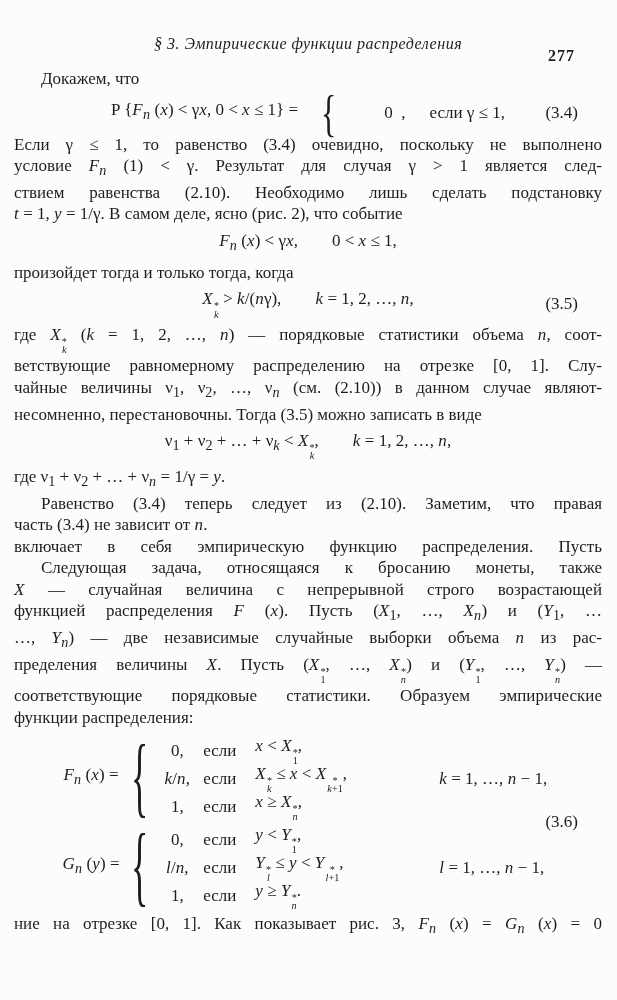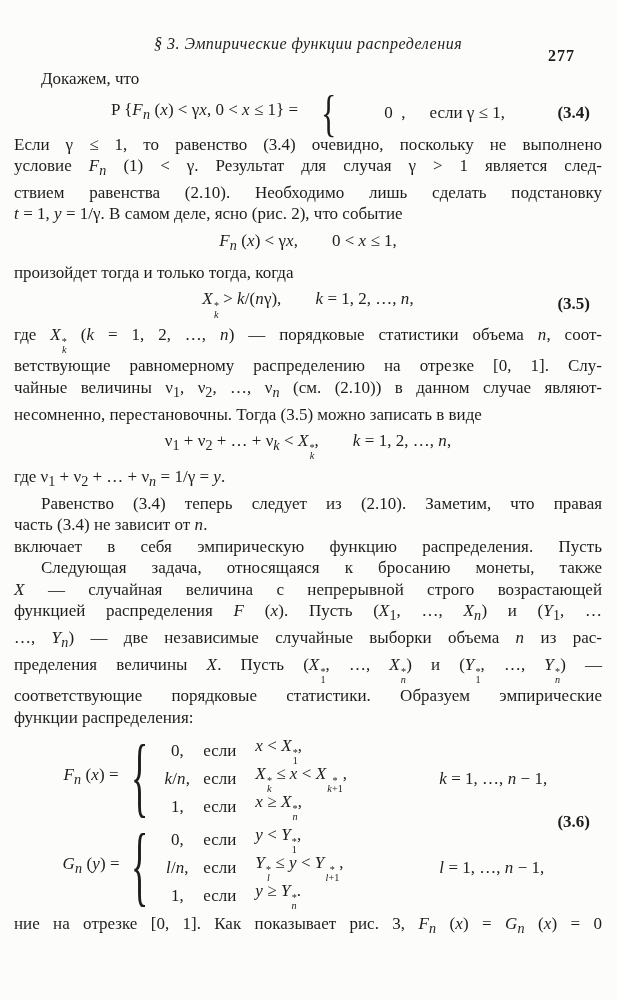--- a/index.html
+++ b/index.html
@@ -12,21 +12,21 @@
     overflow:hidden;position:relative;
   }
   .hdr{position:relative;height:22px;margin-bottom:13px;font-size:16px;}
   .hdr-title{display:block;text-align:center;font-style:italic;letter-spacing:0.5px;}
   .hdr-page{position:absolute;right:27px;top:12px;font-style:normal;letter-spacing:1px;font-weight:bold;}
   .line{text-align:left;}
   .j{text-align:justify;text-align-last:justify;}
   .ind{text-indent:27px;}
   
   .disp{text-align:center;margin:5px 0;position:relative;}
-  .eqnum{position:absolute;right:12px;top:50%;transform:translateY(-50%);font-weight:bold;}
+  .eqnum{position:absolute;right:24px;top:50%;transform:translateY(-50%);}
   
   .eq34{display:flex;justify-content:center;align-items:center;margin:7px 0 5px;position:relative;}
   .eq34 .lhs{margin-right:20px;}
   .brace{display:inline-block;line-height:1;font-weight:400;}
   .b2{font-size:32px;transform:scaleY(1.55);margin:0 3px;}
   .cases2{display:inline-flex;flex-direction:column;}
   .crow2{display:flex;height:23px;align-items:center;}
   .cv{min-width:66px;text-align:right;display:inline-block;}
   .cc{margin-left:24px;}
   

